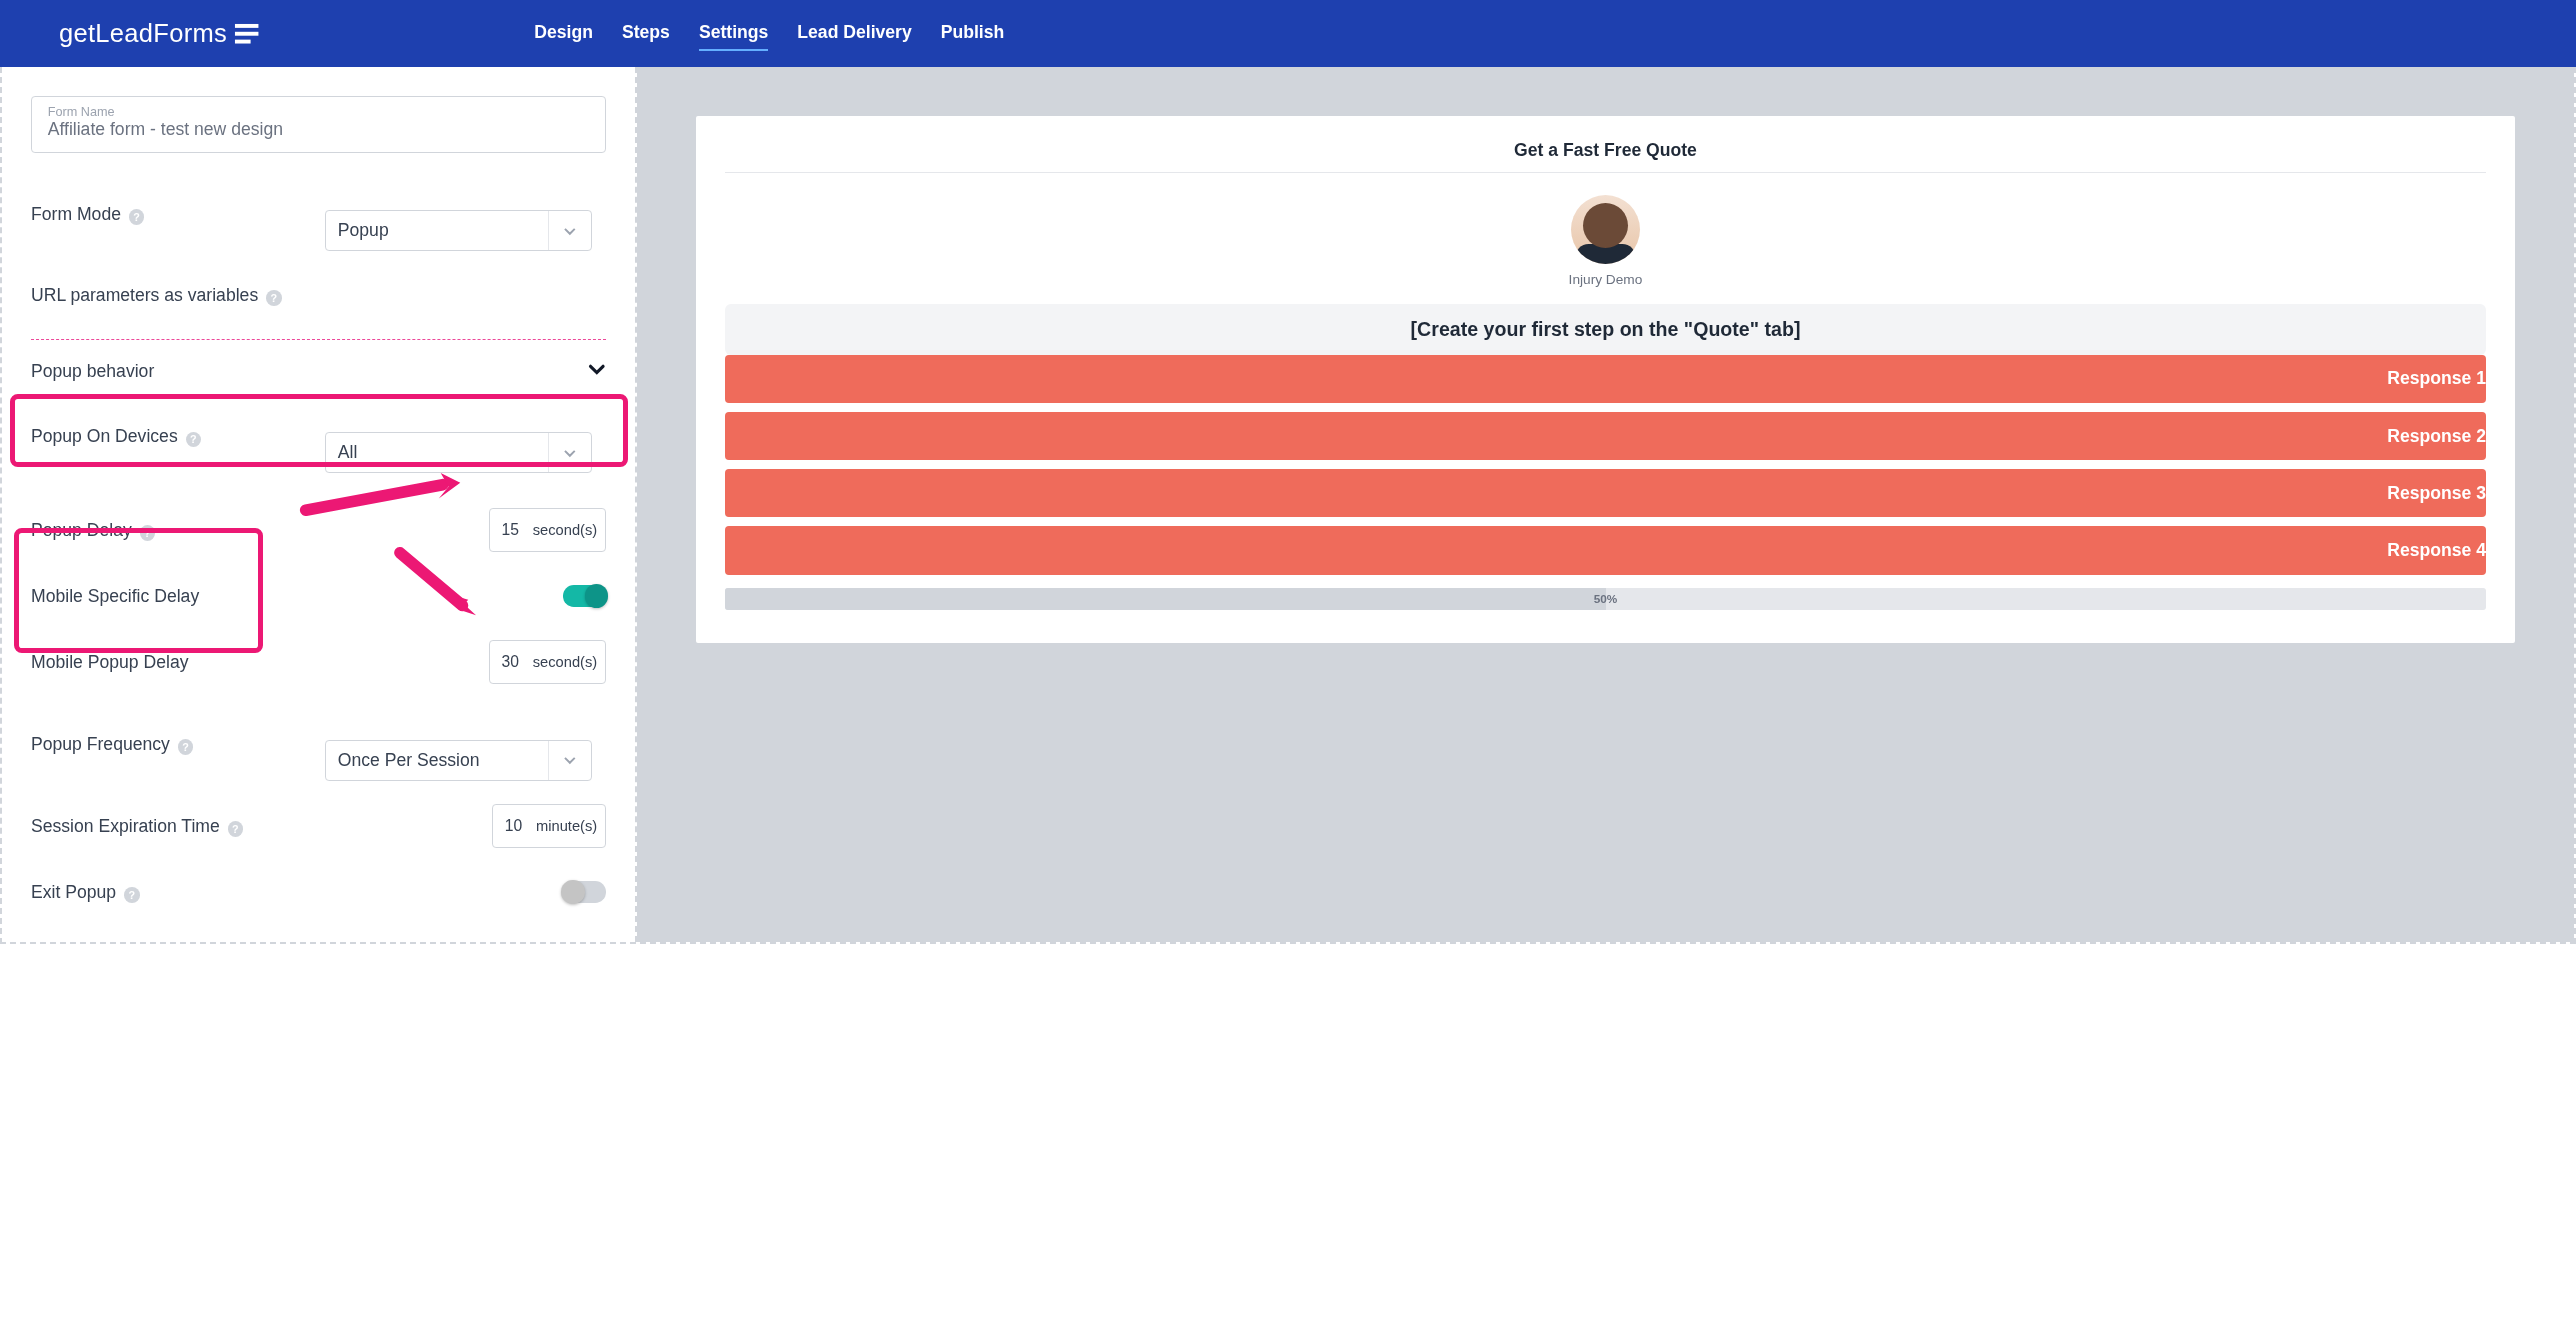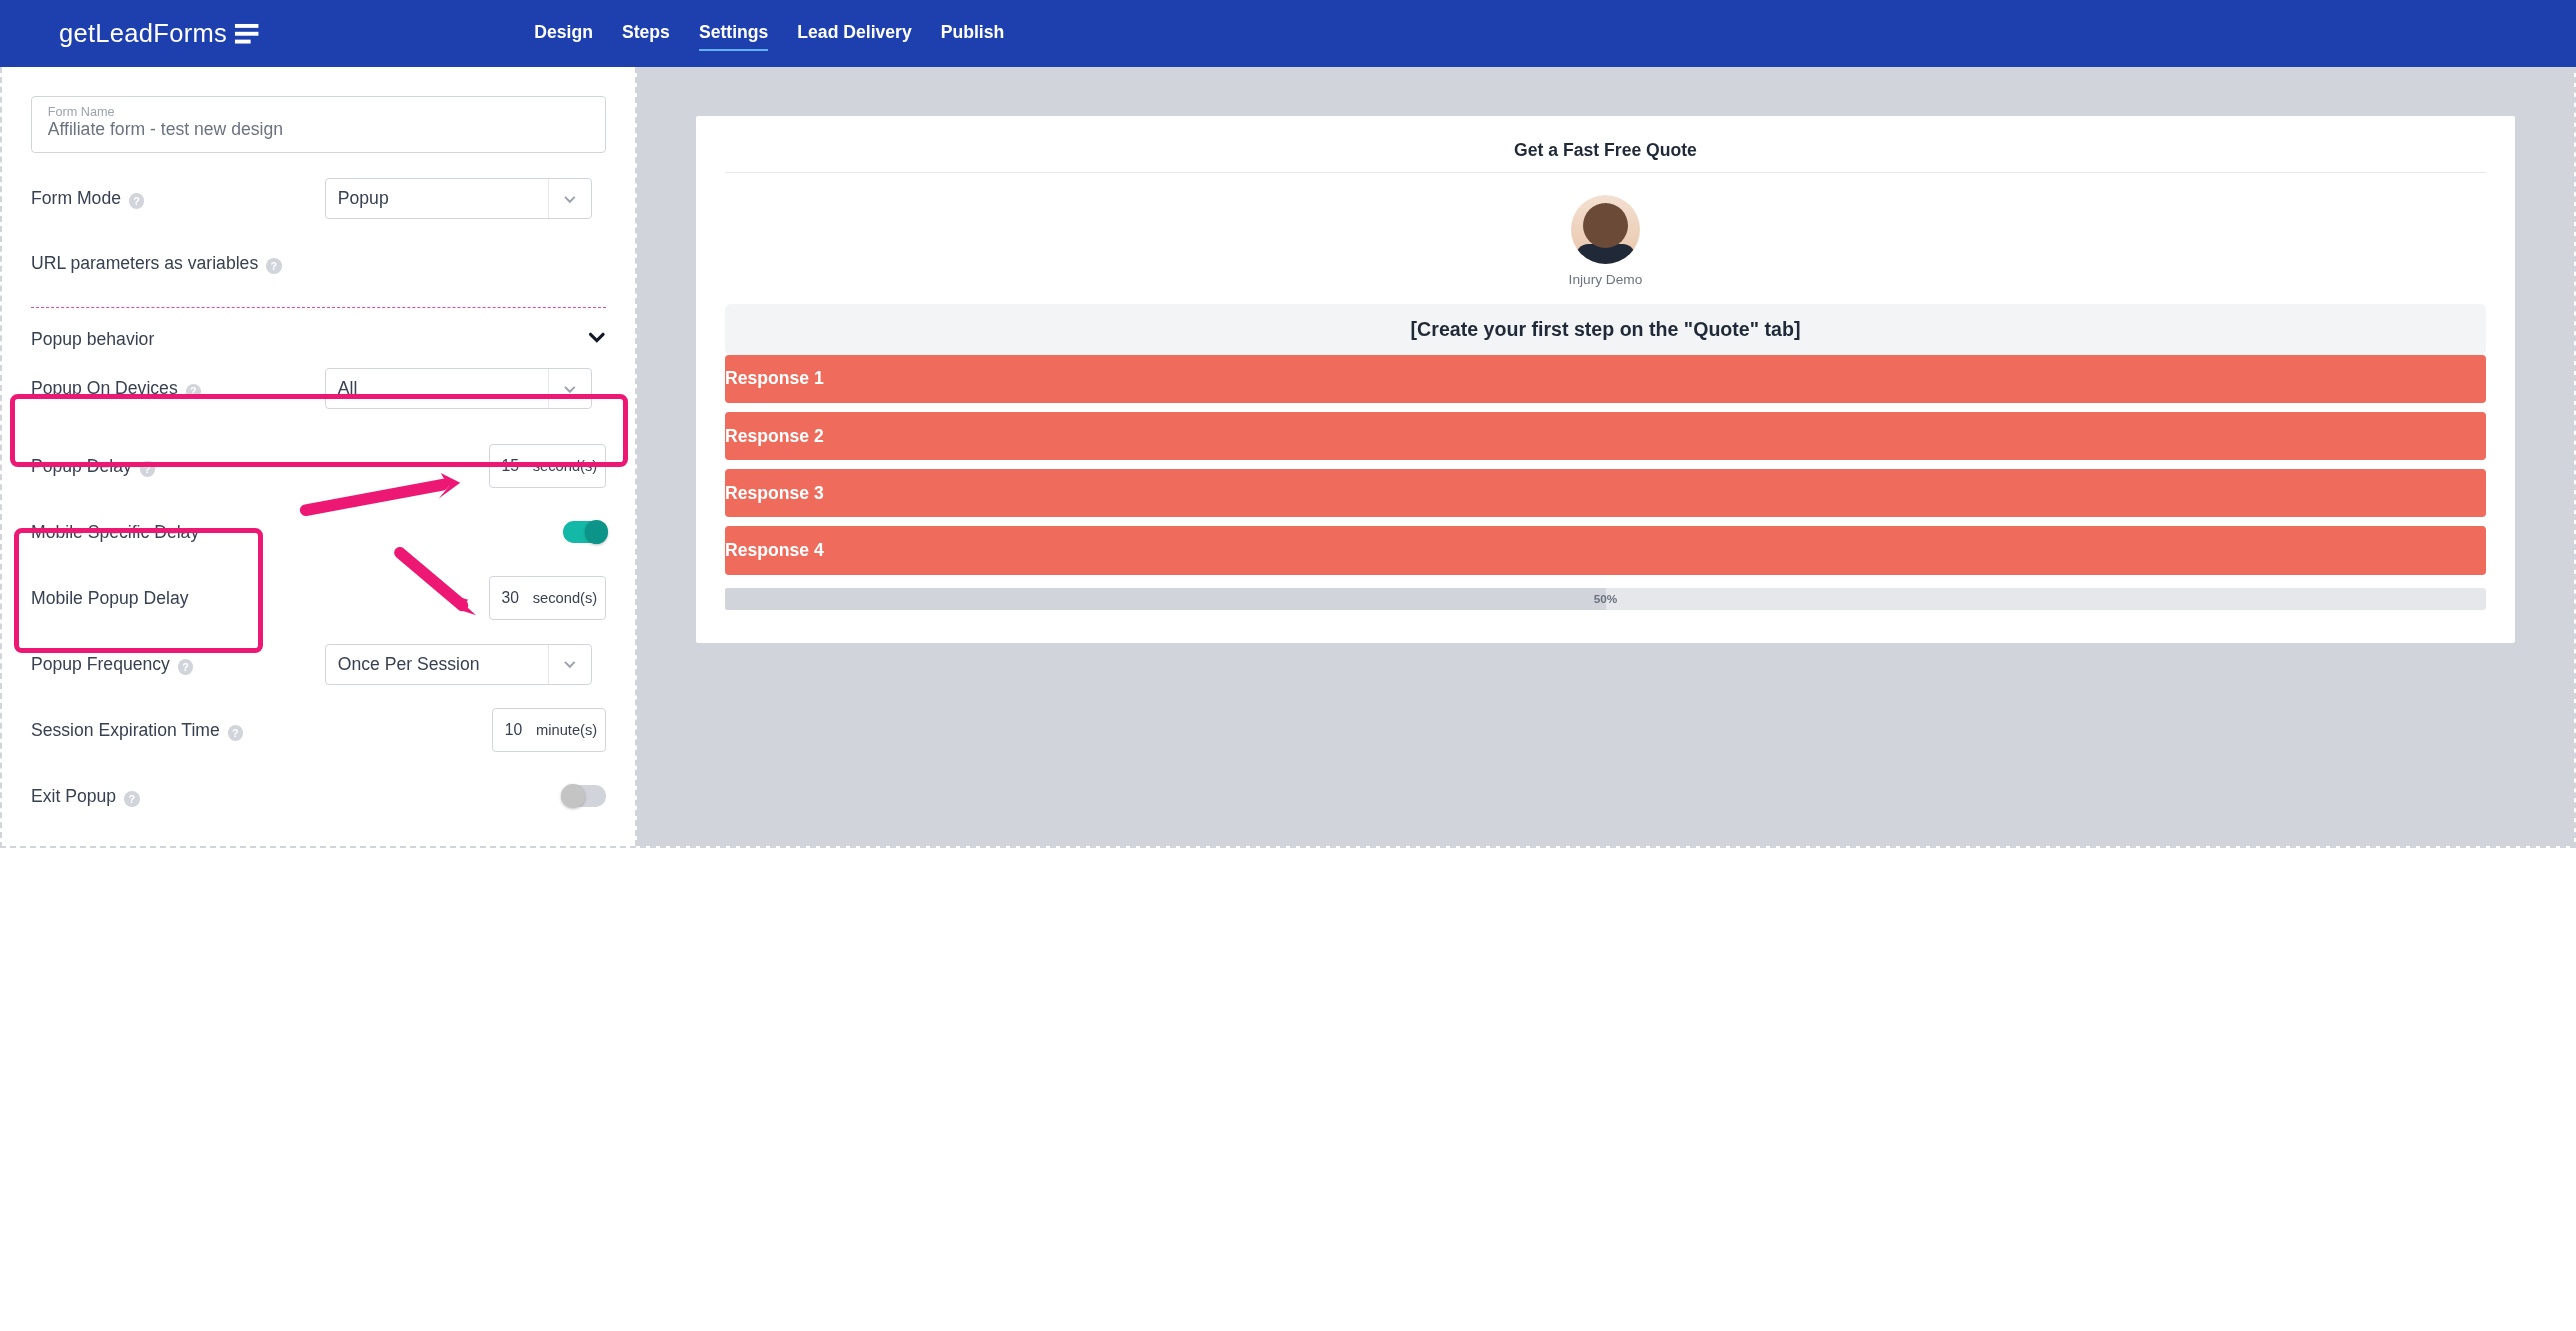--- a/index.html
+++ b/index.html
@@ -12,21 +12,21 @@
 .nav-item.active { font-weight: 700; border-bottom: 2.9px solid #64afff; }
 .dashed-border { border: 2px dashed #d1d5db; border-top: none; display:flex; min-height:686px; }
 .left-panel { width: 635px; padding: 29px 29px 29px 29px; border-right: 2px dashed #d1d5db; position:relative; }
 .right-panel { flex:1; background: #d1d5db; padding: 49px 59px 0 59px; }
 .field-box { border:1px solid #d1d5db; border-radius:3.9px; padding:7.8px 15.7px 11.8px 15.7px; margin-bottom: 25.5px; background:#fff; }
 .field-box-label { font-size:12.7px; color:#9ca3af; }
 .field-box-value { font-size:17.6px; color:#6b7280; }
 .row { display:flex; align-items:center; margin-bottom: 23.5px; min-height:41px; position:relative; }
 .row-label { flex:0 0 294px; font-size:17.6px; color:#374151; display:flex; align-items:flex-end; gap:7.8px; }
 .help { width:15.7px; height:15.7px; border-radius:50%; background:#d1d5db; color:#fff; font-size:10.8px; display:inline-flex; align-items:center; justify-content:center; font-weight:700; }
-.select { display:flex; align-items:center; border:1px solid #d1d5db; border-radius:3.9px; height:41px; width:267px; background:#fff; }
+.select { display:flex; align-items:center; border:1px solid #d1d5db; border-radius:3.9px; height:41px; width:267px; background:#fff;margin-top:32px; }
 .select-text { flex:1; padding:0 11.8px; font-size:17.6px; color:#374151; }
 .select-arrow { width:43px; height:100%; border-left:1px solid #e5e7eb; display:flex; align-items:center; justify-content:center; color:#9ca3af; }
 .section-header { display:flex; align-items:center; justify-content:space-between; font-size:17.6px; color:#374151; margin: 19.6px 0 17.6px 0; cursor:pointer; }
 .chev { font-size:19.6px; font-weight:700; }
 .hl { position:absolute; border:5.9px solid #ec1874; border-radius:7.8px; pointer-events:none; }
 .hl1 { top:327px; left:7.8px; width:618px; height:73px; }
 .hl2 { top:461px; left:11.8px; width:249px; height:125px; }
 .smallinput { display:flex; align-items:center; border:1px solid #d1d5db; border-radius:3.9px; height:44px; background:#fff; margin-left:auto; }
 .smallinput input { width:41px; border:none; outline:none; font-size:15.7px; text-align:center; color:#374151; background:transparent; }
 .smallinput span { font-size:14.7px; color:#374151; padding:0 7.8px 0 2px; }
@@ -40,21 +40,21 @@
 .arrow svg { display:block; }
 .preview { background:#fff; border-radius:2px; padding:23.5px 29px 33px 29px; }
 .preview-title { text-align:center; font-weight:700; font-size:17.6px; color:#1f2937; padding-bottom:11.8px; border-bottom:1px solid #e5e7eb; }
 .avatar { width:69px; height:69px; border-radius:50%; background:linear-gradient(#f3e0d2,#e8c5a8); margin:21.6px auto 7.8px auto; position:relative; overflow:hidden; }
 .avatar::after{content:"";position:absolute;left:11.8px;top:7.8px;width:45px;height:45px;border-radius:50%;background:#6b4a37;}
 .avatar::before{content:"";position:absolute;left:3.9px;bottom:-7.8px;width:61px;height:27.4px;border-radius:13.7px;background:#1f2937;}
 .preview-sub { text-align:center; font-size:13.7px; color:#6b7280; margin-bottom:17.6px; }
 .banner { background:#f3f4f6; border-radius:5.9px; text-align:center; padding:13.7px 0; font-size:19.6px; font-weight:700; color:#1f2937; position:relative; }
 .banner::after { content:""; position:absolute; left:50%; bottom:-9.8px; transform:translateX(-50%); border:9.8px solid transparent; border-top-color:#f3f4f6; }
 .choose { text-align:center; color:#9ca3af; font-size:13.7px; letter-spacing:1px; margin:33px 0 13.7px 0; }
-.resp { background:#ef6b5b; color:#fff; font-weight:700; font-size:17.6px; text-align:left; padding:13.7px 0; border-radius:3.9px; margin-bottom:8.8px; cursor:pointer; }
+.resp { background:#ef6b5b; color:#fff; font-weight:700; font-size:17.6px; text-align:right; padding:13.7px 0; border-radius:3.9px; margin-bottom:8.8px; cursor:pointer; }
 .progress { background:#e5e7eb; height:21.6px; border-radius:2.9px; margin-top:13.7px; position:relative; }
 .progress .fill { background:#d1d5db; height:100%; width:50%; border-radius:2.9px 0 0 2.9px; }
 .progress .pct { position:absolute; left:50%; top:50%; transform:translate(-50%,-50%); font-size:11.8px; color:#6b7280; font-weight:600; }
 .left-divider{ border-top:1px dashed #ec4899; margin: 23.5px 0 13.7px 0; }
 </style>
 </head>
 <body>
 
 <div class="header">
   <div class="logo">

